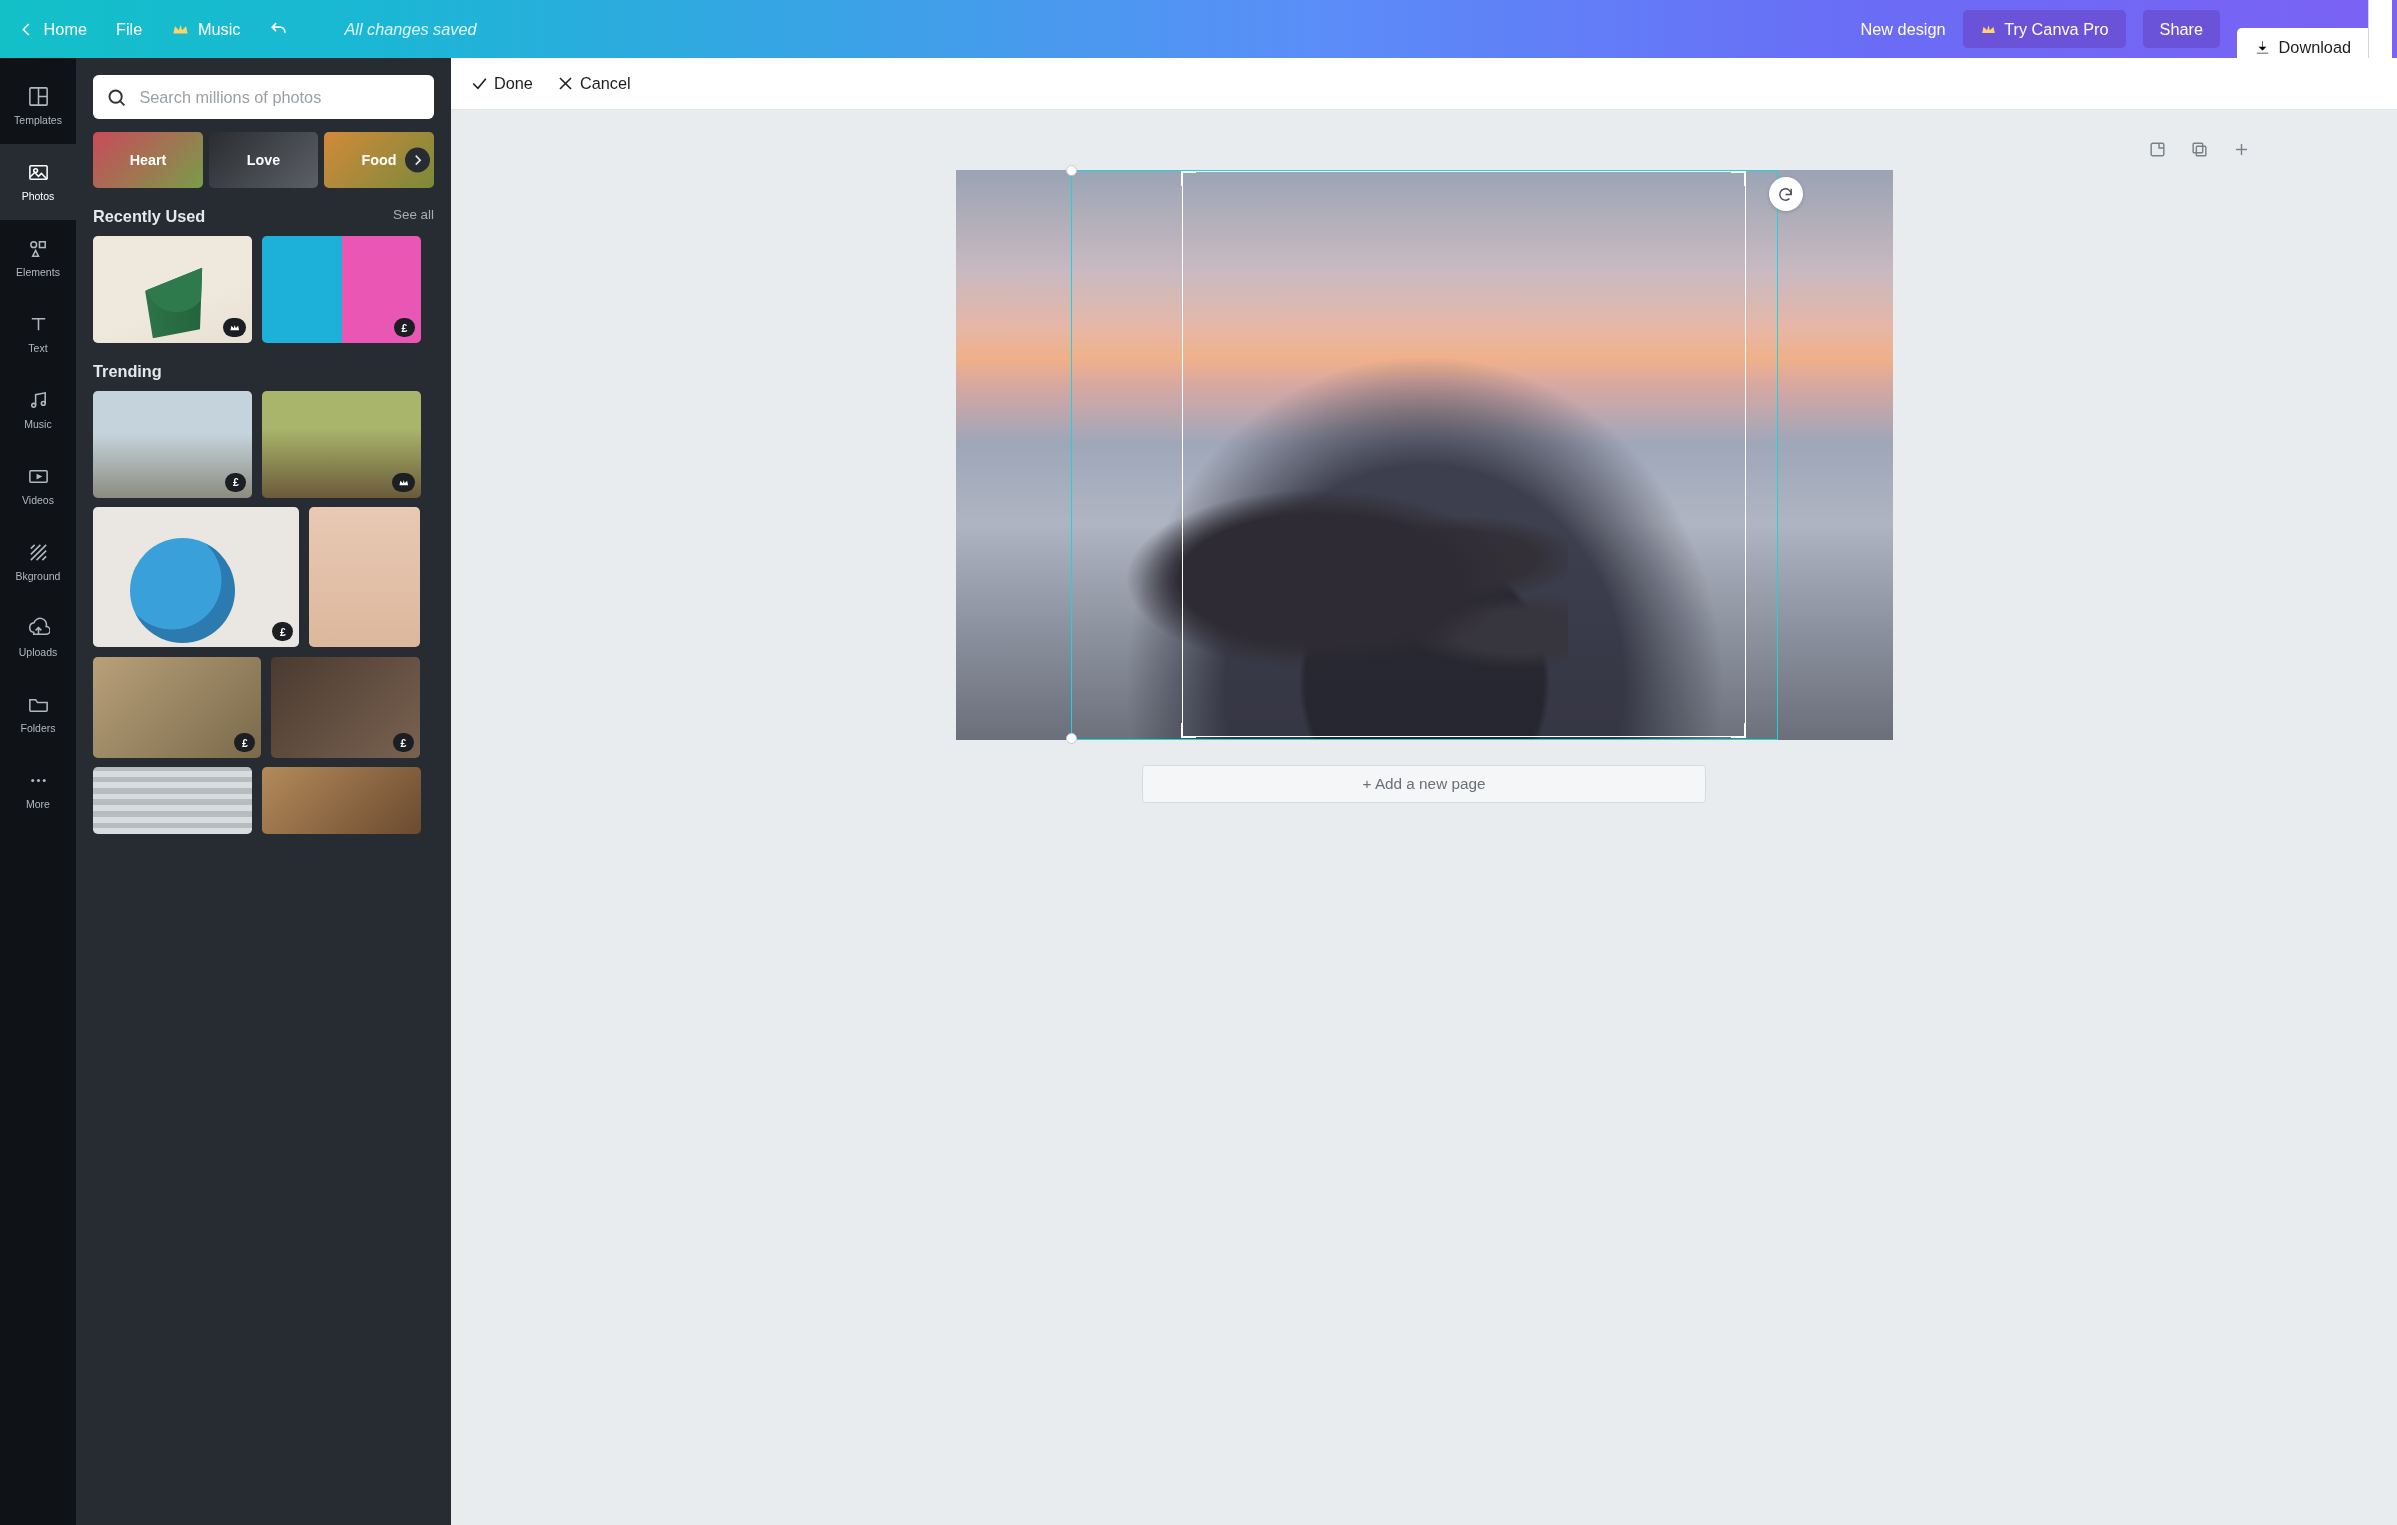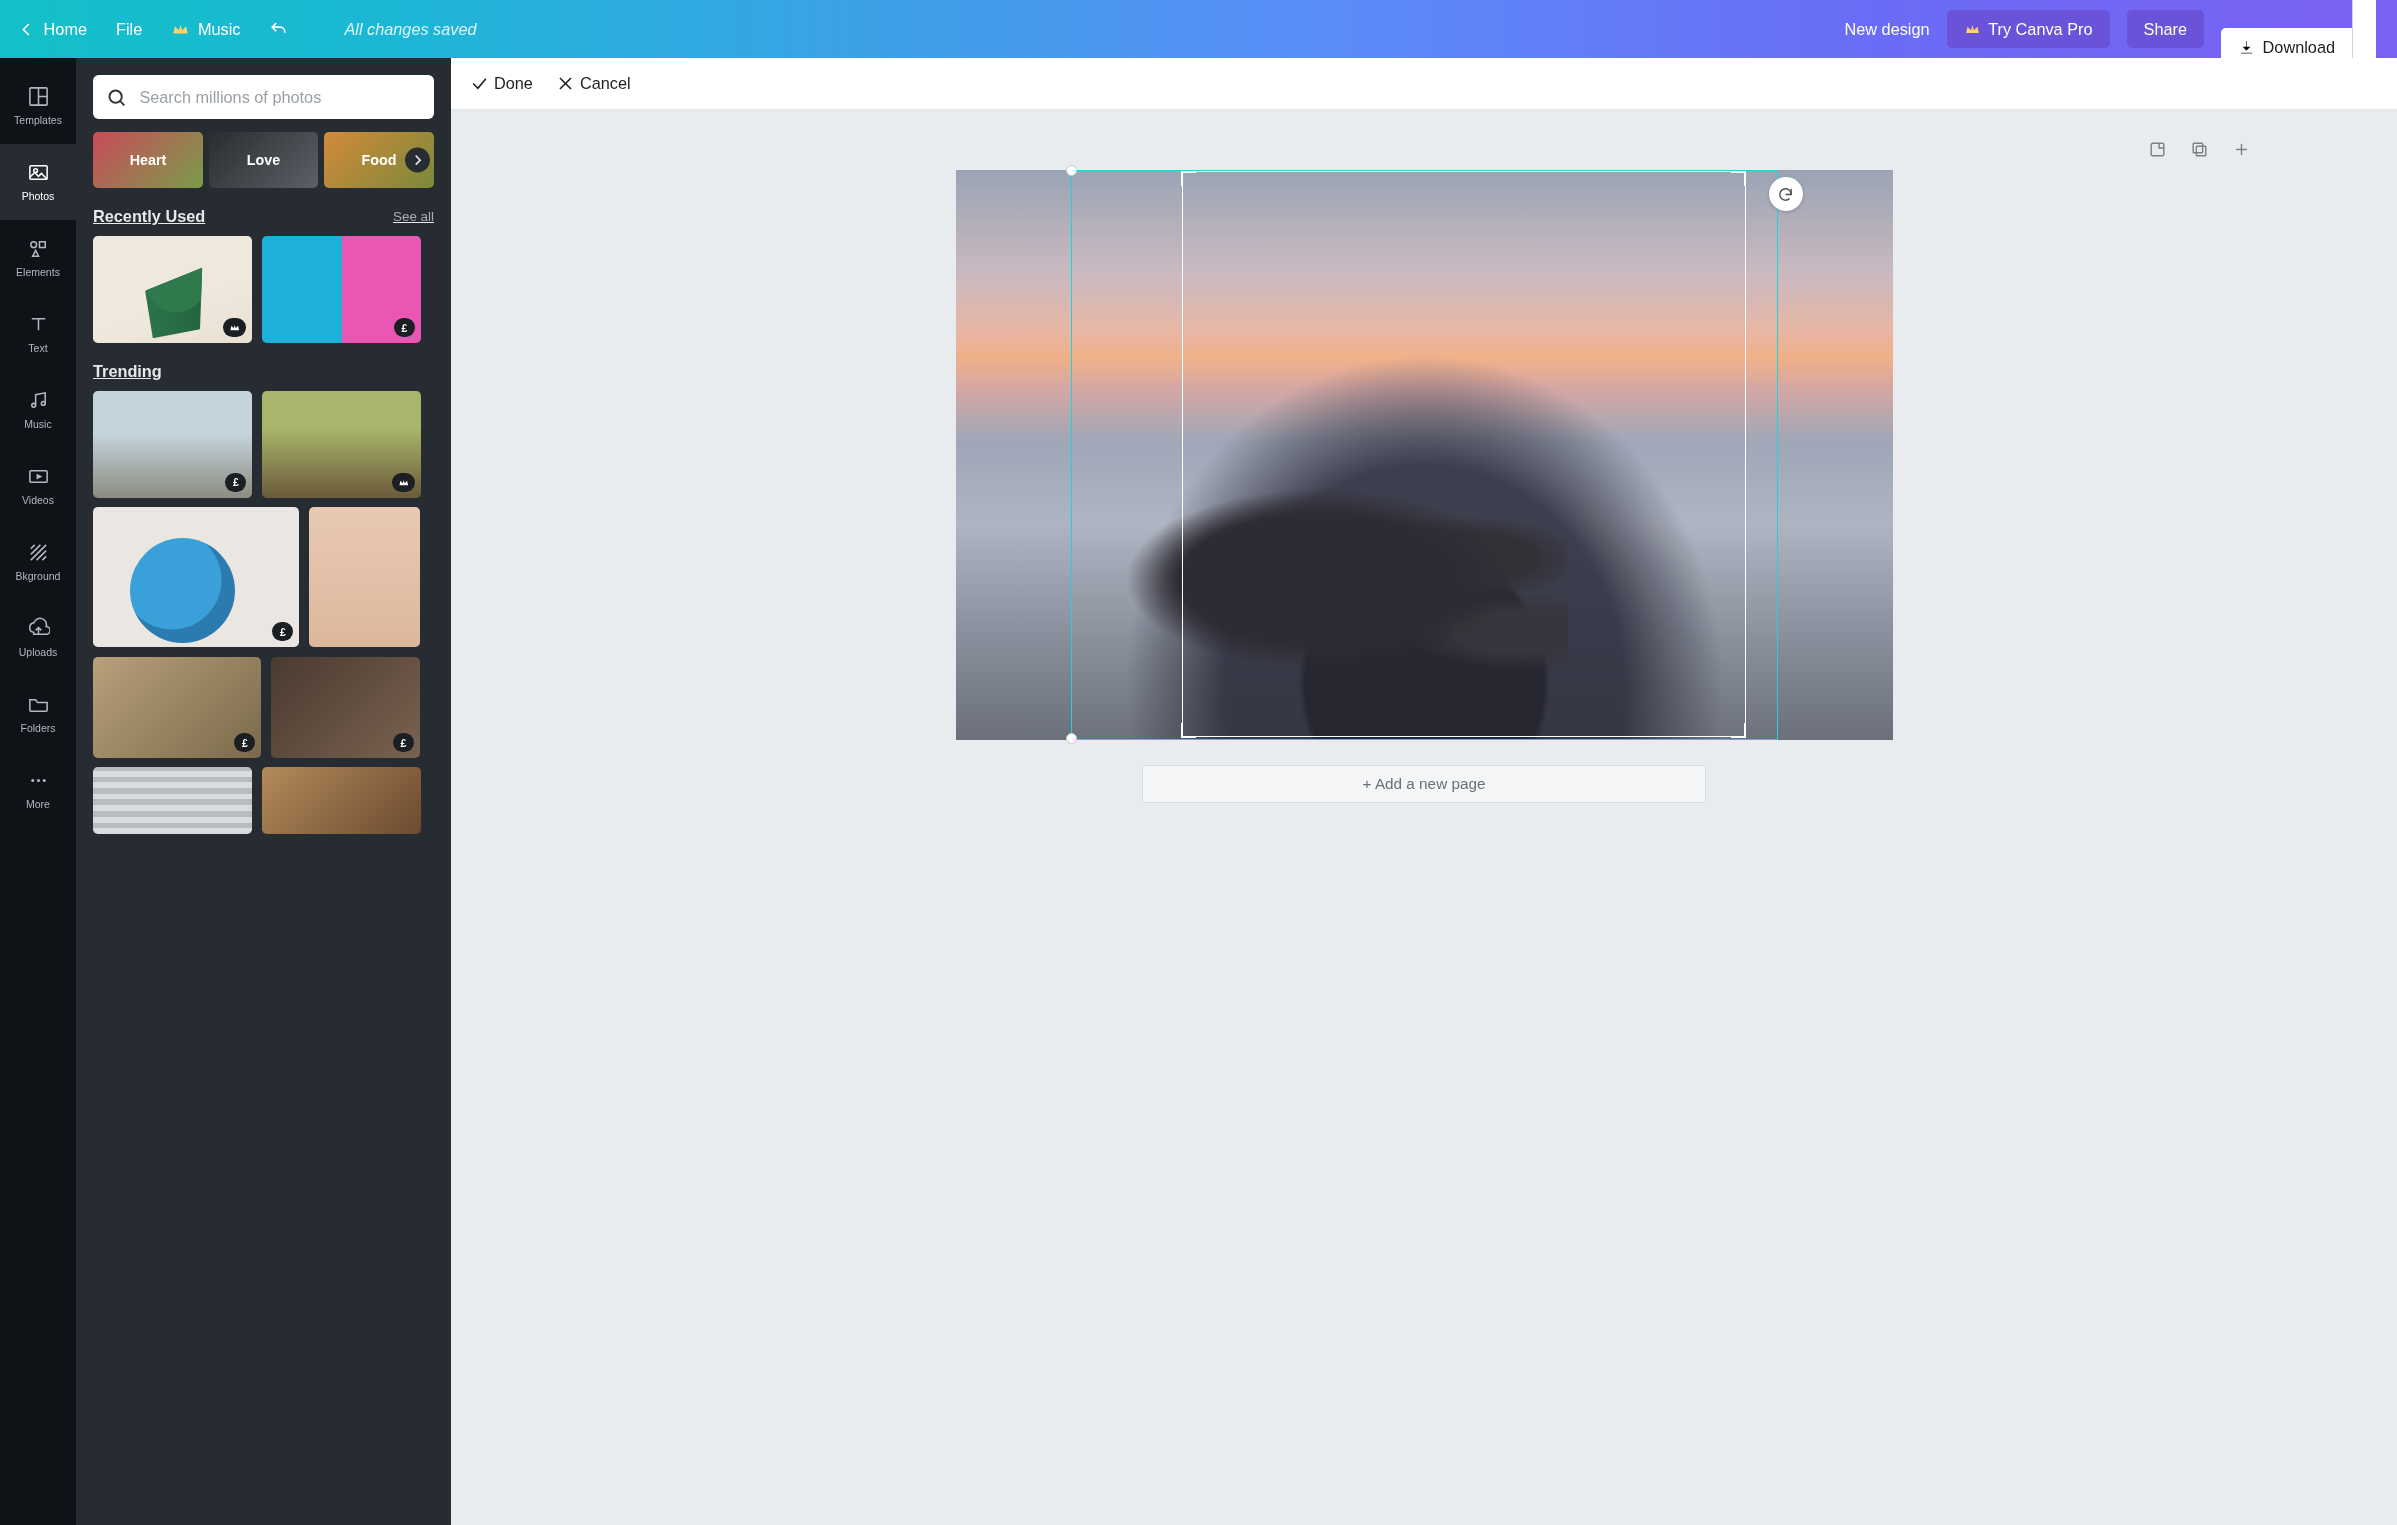--- a/index.html
+++ b/index.html
@@ -1,20 +1,20 @@
 <!DOCTYPE html>
 <html><head>
 <meta charset="utf-8">
 <style>
   * { box-sizing: border-box; margin: 0; padding: 0; }
   body { font-family: -apple-system, "Segoe UI", "Helvetica Neue", Arial, sans-serif; background:#e9ecef; overflow:hidden; }
 
   
   .topbar {
-    height:58px; display:flex; align-items:center; padding:0 21px 0 17px;
+    height:58px; display:flex; align-items:center; padding:0 5px 0 17px;
     background: linear-gradient(90deg,#13c0c8 0%, #1ab8d4 15%, #5a8df8 55%, #6a6cf6 78%, #7b61f4 100%);
     color:#fff; font-size:16.3px;
   }
   .tb-left { display:flex; align-items:center; gap:29px; }
   .tb-item { display:flex; align-items:center; gap:7.6px; cursor:pointer; font-weight:500; }
   .tb-item svg { width:19px; height:19px; fill:none; stroke:#fff; stroke-width:2; }
   .tb-saved { margin-left:27px; font-style:italic; opacity:0.85; }
   .tb-right { margin-left:auto; display:flex; align-items:center; gap:17px; }
   .tb-btn { padding:9.6px 17px; border-radius:4.8px; font-weight:500; cursor:pointer; display:flex; align-items:center; gap:7.6px; }
   .tb-btn.purple { background:#6a52d9; }
@@ -42,21 +42,21 @@
 
   .pill-row { display:flex; gap:5.7px; margin-top:13.4px; align-items:center; }
   .pill { height:56px; border-radius:4.8px; flex:1; display:flex; align-items:center; justify-content:center; font-weight:600; color:#fff; cursor:pointer; font-size:14.3px; position:relative; overflow:hidden; }
   .pill.heart { background:linear-gradient(135deg,#c94b5a,#7a9c4a); }
   .pill.love  { background:linear-gradient(135deg,#2a2c30,#5c6066); }
   .pill.food  { background:linear-gradient(135deg,#d28a3a,#7a8a3a); }
   .pill-scroll { position:absolute; right:3.8px; top:50%; transform:translateY(-50%); width:25px; height:25px; display:flex; align-items:center; justify-content:center; background:#272c33; border-radius:50%; }
   .pill-scroll svg{width:15.3px;height:15.3px;stroke:#e6e8ea;fill:none;stroke-width:2.5;}
   .pill-wrap{position:relative;}
 
-  .sec-head { display:flex; align-items:center; justify-content:space-between; margin-top:19px; margin-bottom:9.6px;text-decoration:underline; }
+  .sec-head { display:flex; justify-content:space-between; margin-top:19px; margin-bottom:9.6px; }
   .sec-head h3 { font-size:16.3px; font-weight:600; }
   .sec-head .see-all { font-size:13.4px; color:#a7adb5; cursor:pointer; }
 
   .thumb-row { display:flex; gap:9.6px; }
   .thumb-grid { display:flex; flex-wrap:wrap; gap:9.6px; }
   .thumb { border-radius:4.8px; position:relative; background:#3a3f47; overflow:hidden; }
   .badge { position:absolute; right:5.7px; bottom:5.7px; min-width:21px; height:19px; padding:0 5.7px; background:#1b1e23; color:#fff; font-size:10.5px; font-weight:600; border-radius:9.6px; display:flex; align-items:center; justify-content:center; }
   .badge svg{width:11.5px;height:11.5px;fill:#fff;}
 
   

